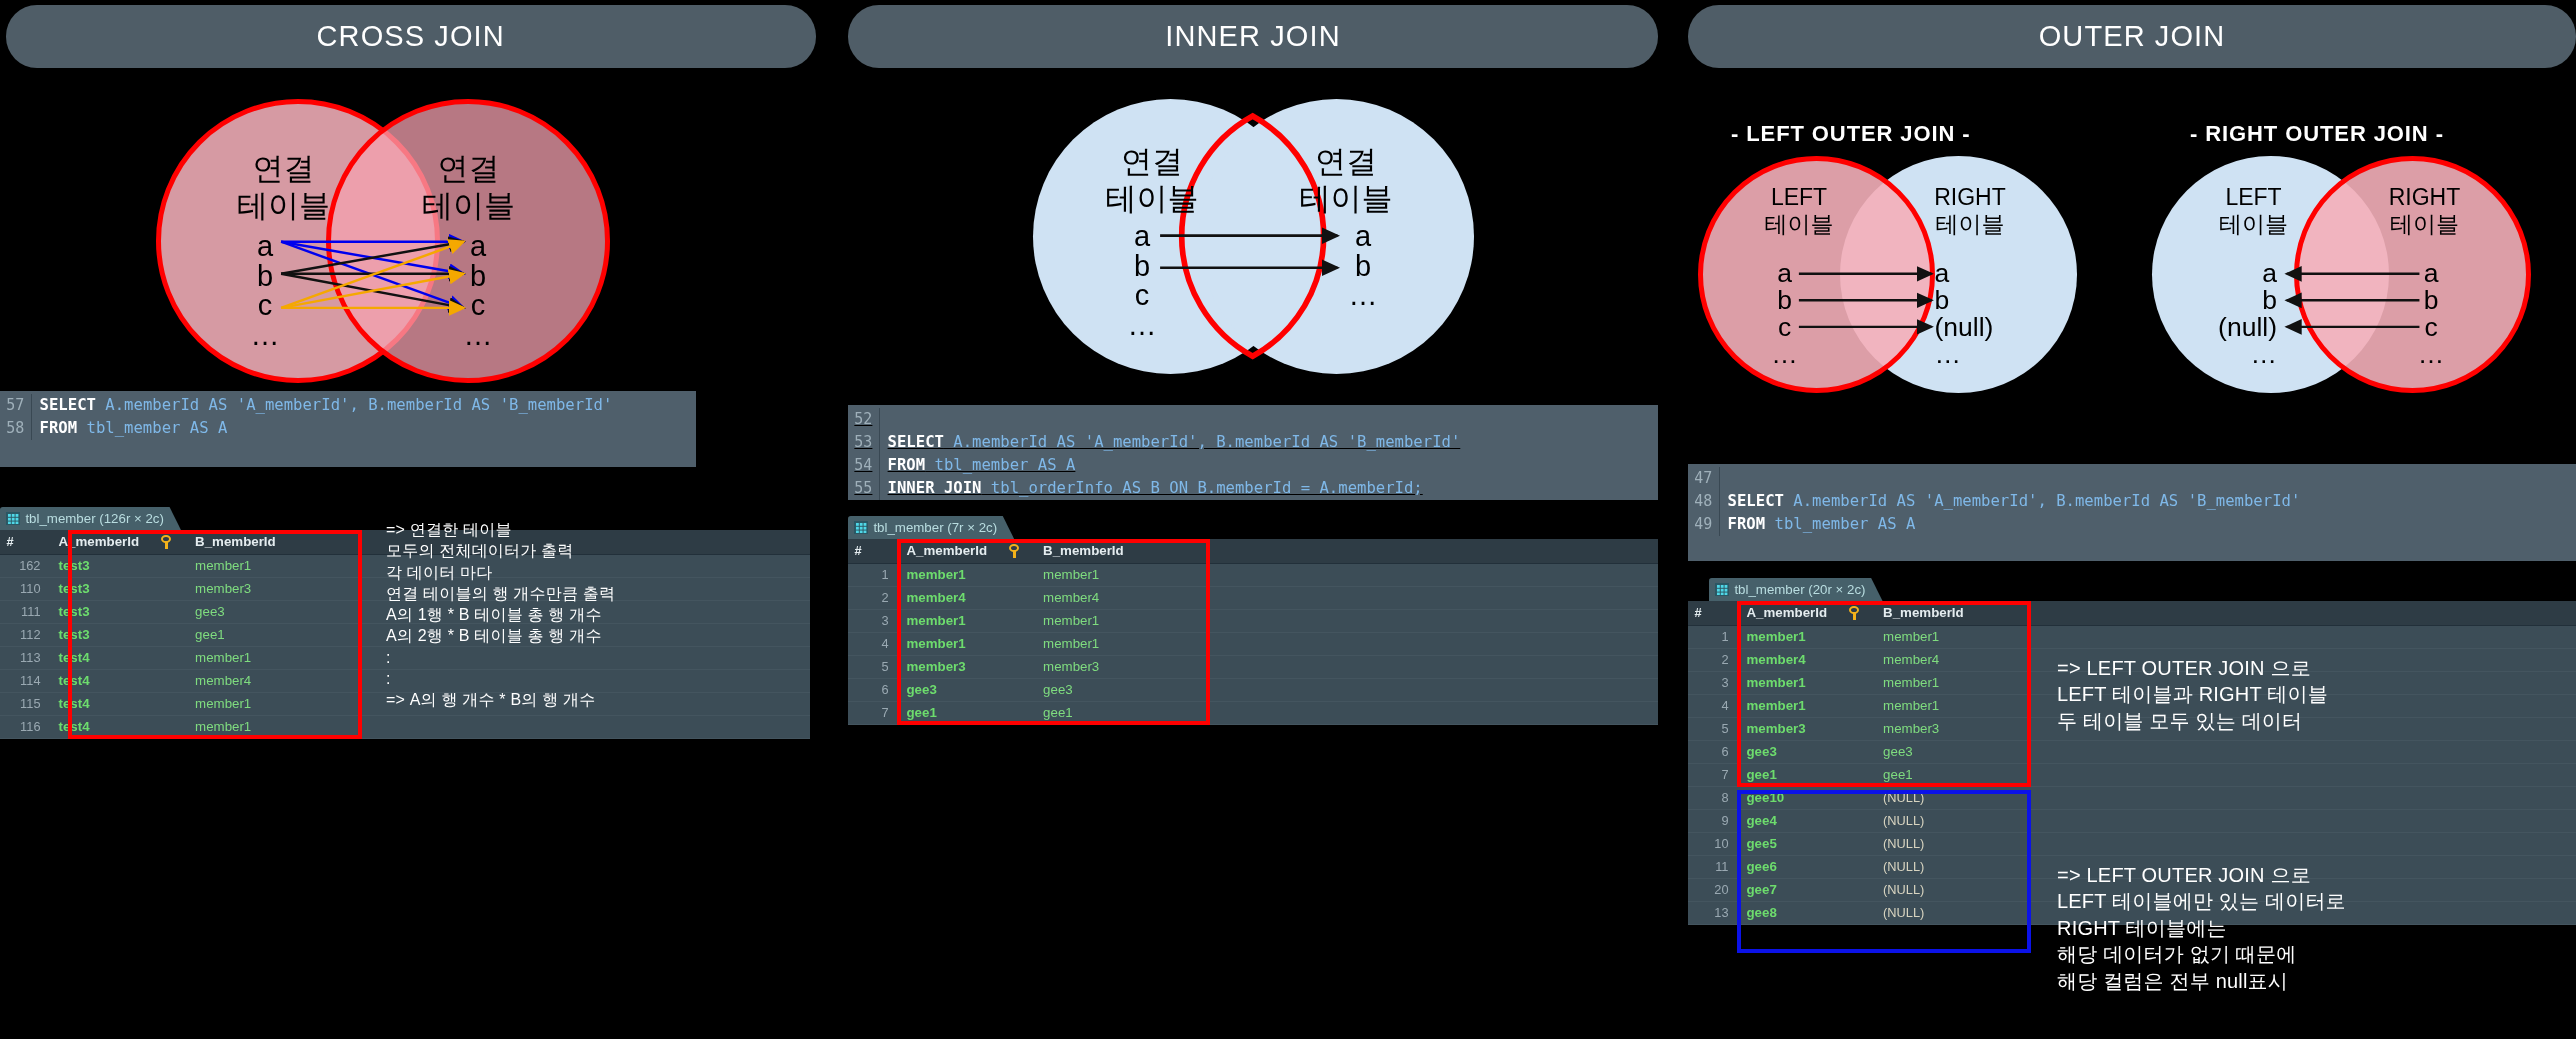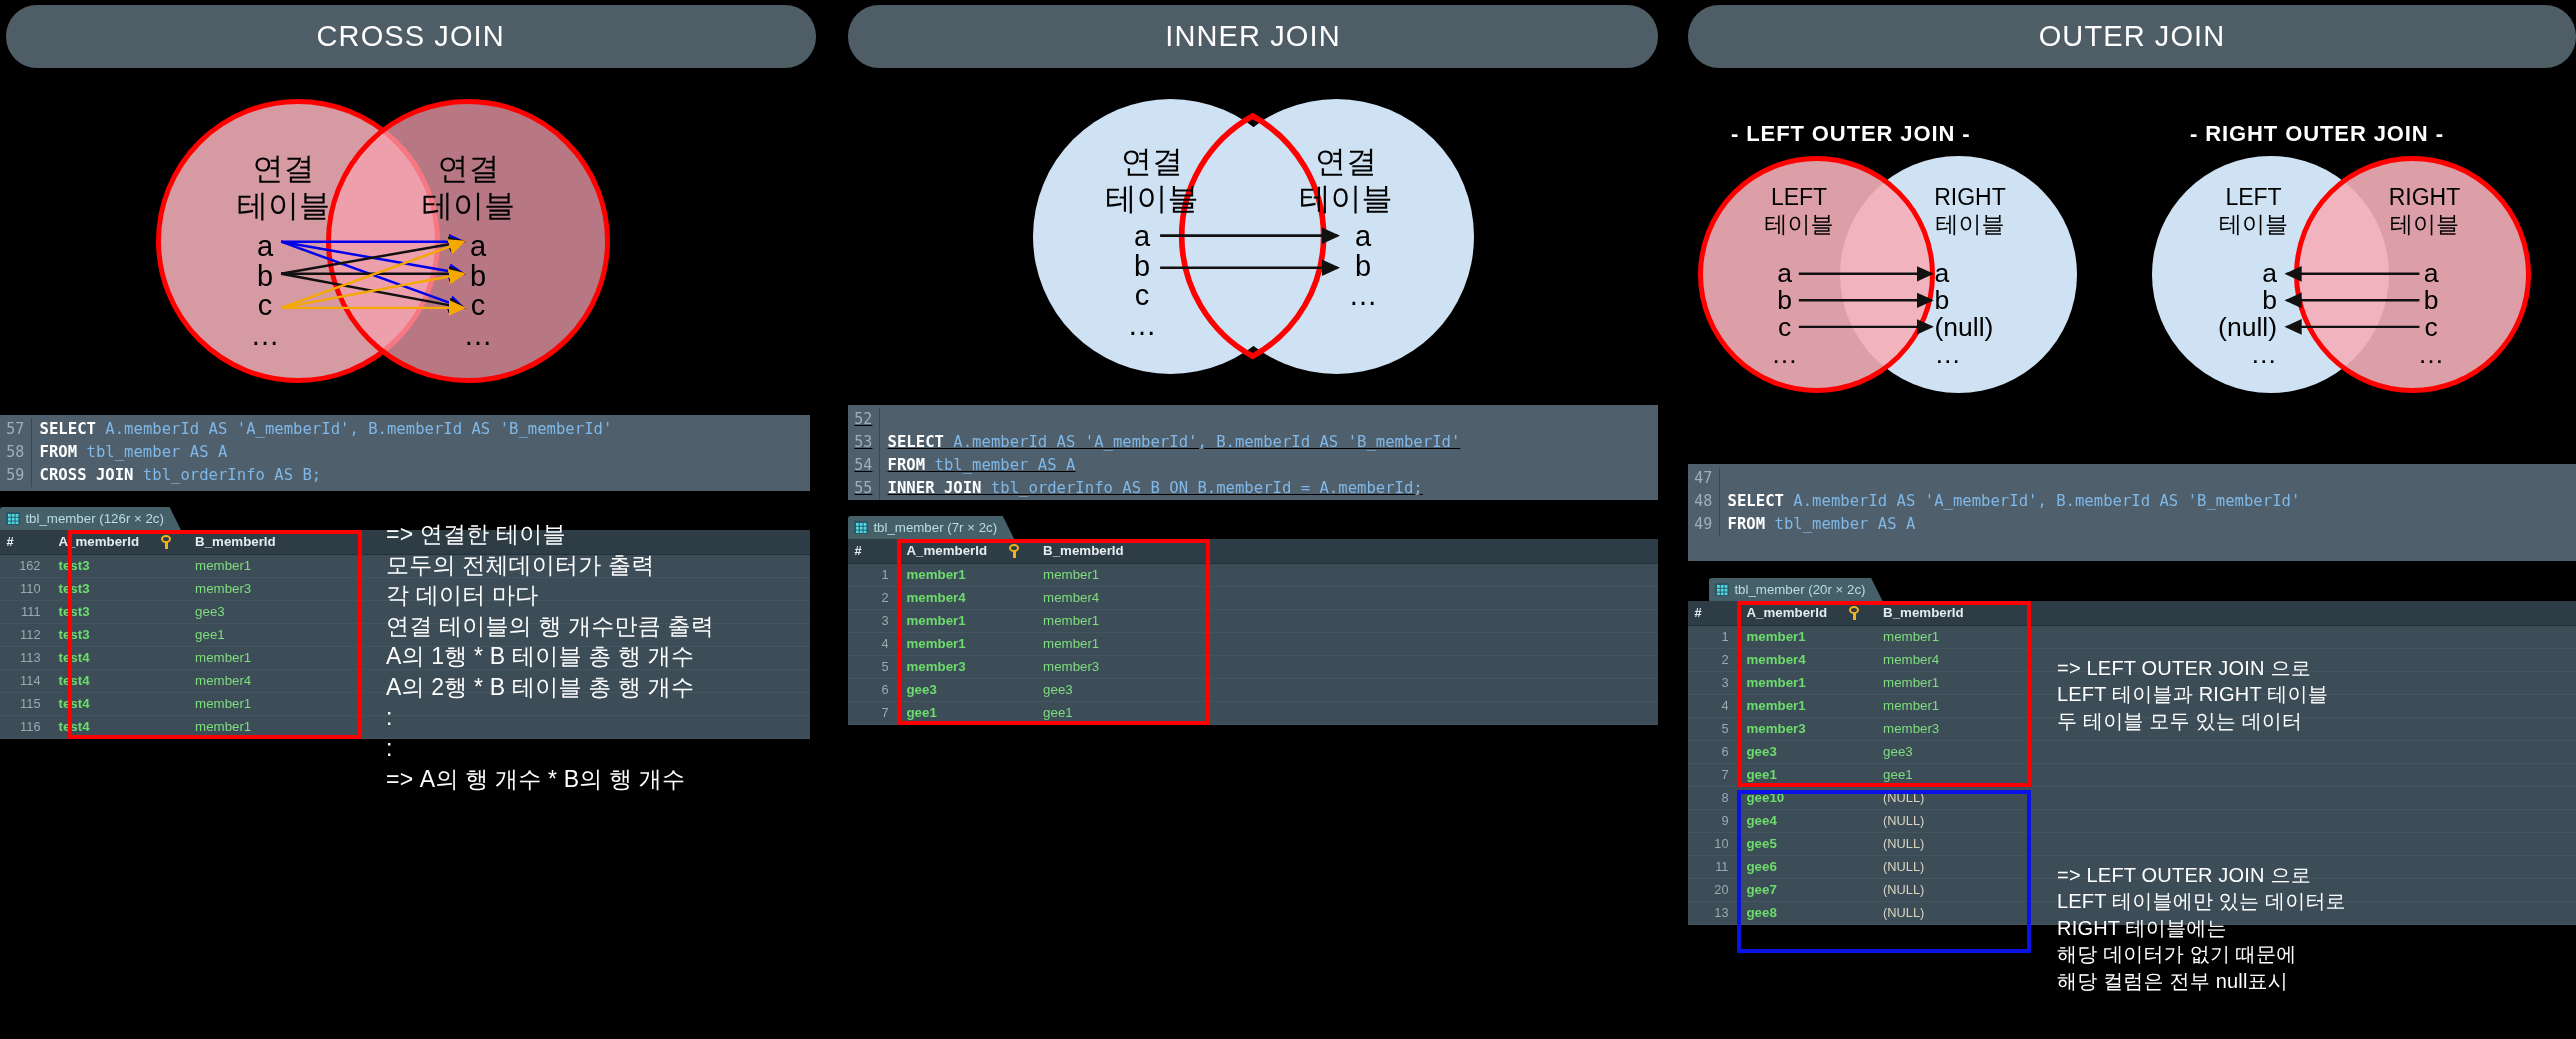--- a/index.html
+++ b/index.html
@@ -121,21 +121,21 @@
   .keyicon:after{ content:""; position:absolute; left:3.8px; top:7.6px;
         width:2.8px; height:6.6px; background:#f3b21b; }
   .nullv { color:#d8d4c0; font-size:12.8px; }
 
   .boxred  { position:absolute; border:4.7px solid #ff0000; pointer-events:none; }
   .boxblue { position:absolute; border:4.7px solid #0b12e8; pointer-events:none; }
 
   
   .note {
     position:absolute; color:#fff;
-    font-size:23px; line-height:1.33;
+    font-size:16px; line-height:1.33;
     white-space:pre-line; letter-spacing:0.2px;
   }
   .note-sm { font-size:20px; line-height:1.32; }
 
   svg.arrows { position:absolute; overflow:visible; }
 </style>
 </head>
 <body>
 
 <div class="col col-cross">
@@ -176,24 +176,23 @@
         <path d="M2,40 L195,6" stroke="#111" marker-end="url(#ak)"></path>
         <path d="M2,40 L195,40" stroke="#111" marker-end="url(#ak)"></path>
         <path d="M2,40 L195,76" stroke="#111" marker-end="url(#ak)"></path>
         <path d="M2,76 L195,6" stroke="#f5a800" marker-end="url(#ao)"></path>
         <path d="M2,76 L195,40" stroke="#f5a800" marker-end="url(#ao)"></path>
         <path d="M2,76 L195,76" stroke="#f5a800" marker-end="url(#ao)"></path>
       </g>
     </svg>
   </div>
 
-  <div class="codeblk" style="left:0px; top:415px; width:810px; height:76px;">
+  <div class="codeblk" style="left:0px; top:391px; width:696px; height:76px;">
     <div class="codeline"><span class="gut">57</span><span class="ctext"><span class="kw">SELECT</span><span class="id"> A.memberId AS 'A_memberId', B.memberId AS 'B_memberId'</span></span></div>
     <div class="codeline"><span class="gut">58</span><span class="ctext"><span class="kw">FROM</span><span class="id"> tbl_member AS A</span></span></div>
-    <div class="codeline"><span class="gut">59</span><span class="ctext"><span class="kw">CROSS JOIN</span><span class="id"> tbl_orderInfo AS B;</span></span></div>
   </div>
 
   <div class="gridwrap" style="left:0px; top:507px; width:810px;">
     <div class="tabhdr">
       <span class="tbl-icon"></span>
       <span>tbl_member (126r × 2c)</span>
     </div>
     <div class="grid">
       <div class="grow ghead">
         <span class="c-num hd">#</span>

